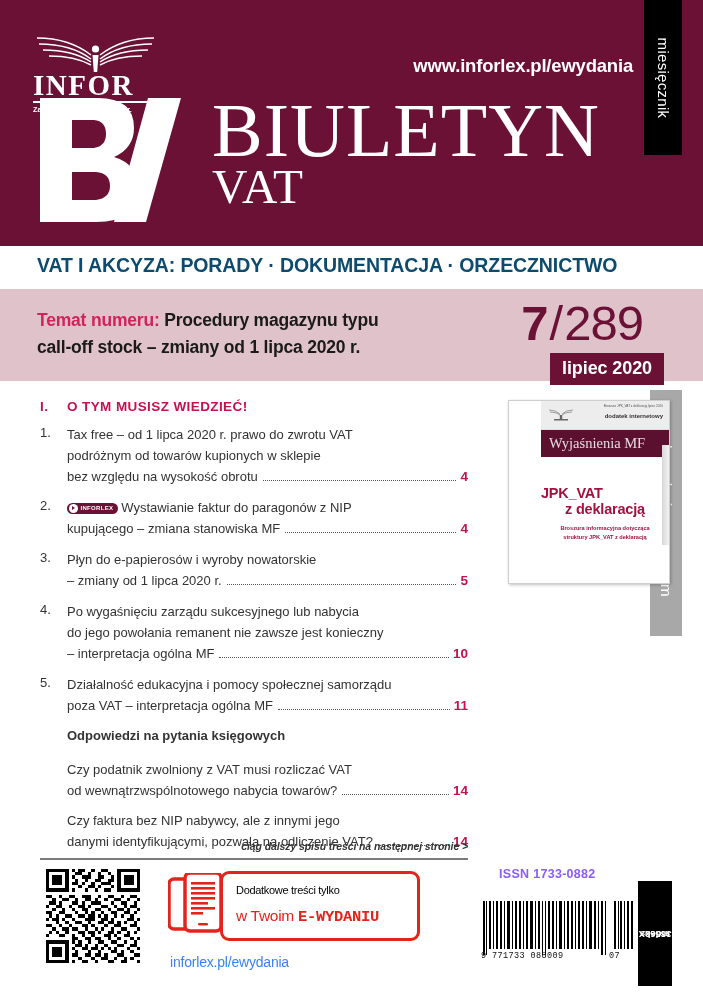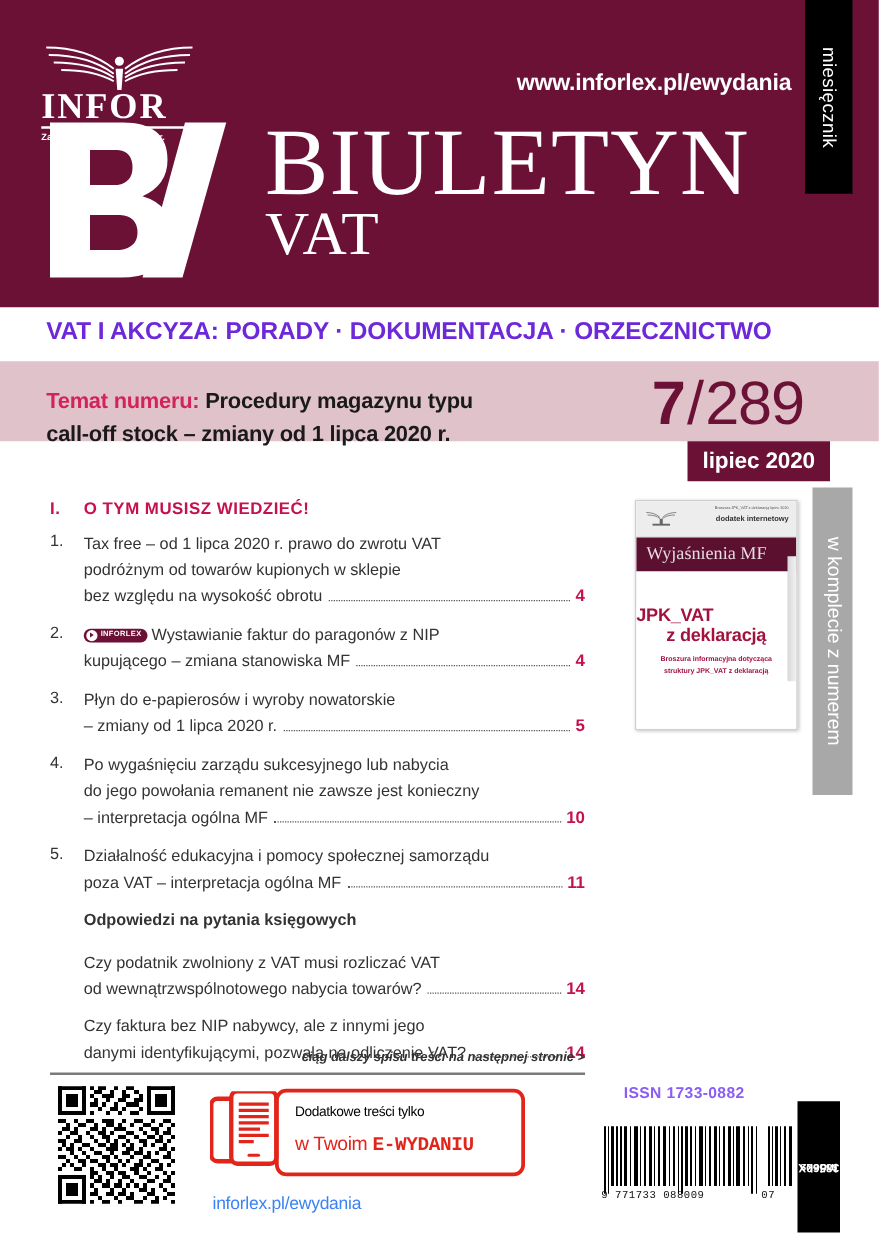--- a/index.html
+++ b/index.html
@@ -61,27 +61,27 @@
     letter-spacing:1px; font-weight:normal;
   }
 
   
   .strip {
     position:absolute; left:0; top:246px; width:703px; height:43px;
     background:#fff;
   }
   .strip-text {
     position:absolute; left:37px; top:8px;
-    color:#6d28d9; font-size:19.5px; font-weight:bold;
+    color:#0c4a6e; font-size:19.5px; font-weight:bold;
     letter-spacing:-0.1px;
   }
 
   
   .band {
-    position:absolute; left:0; top:289px; width:703px; height:64px;
+    position:absolute; left:0; top:289px; width:703px; height:92px;
     background:#DFC2CA;
   }
   .topic {
     position:absolute; left:37px; top:18px;
     width:420px;
     font-size:17.5px; line-height:1.55; color:#1a1a1a;
     font-weight:bold; letter-spacing:-0.2px;
   }
   .topic .lbl { color:#D2245A; }
   .issue {
@@ -149,20 +149,21 @@
   .qa { display:flex; margin-bottom:8px; }
   .qa .body { flex:1; font-size:13px; line-height:1.62; color:#333; }
 
   
   .booklet {
     position:absolute; left:508px; top:19px;
     width:128px; height:182px;
     background:#fff; border:1px solid #cfcfcf;
     box-shadow:1px 1px 3px rgba(0,0,0,0.25);
     overflow:hidden;
+    padding-left:32px;
   }
   .bk-top {
     height:28px; background:#EDEDED; position:relative;
     border-bottom:1px solid #ddd;
   }
   .bk-logo {
     position:absolute; left:7px; top:7px; width:26px; height:13px;
   }
   .bk-tiny {
     position:absolute; right:6px; top:3px;

